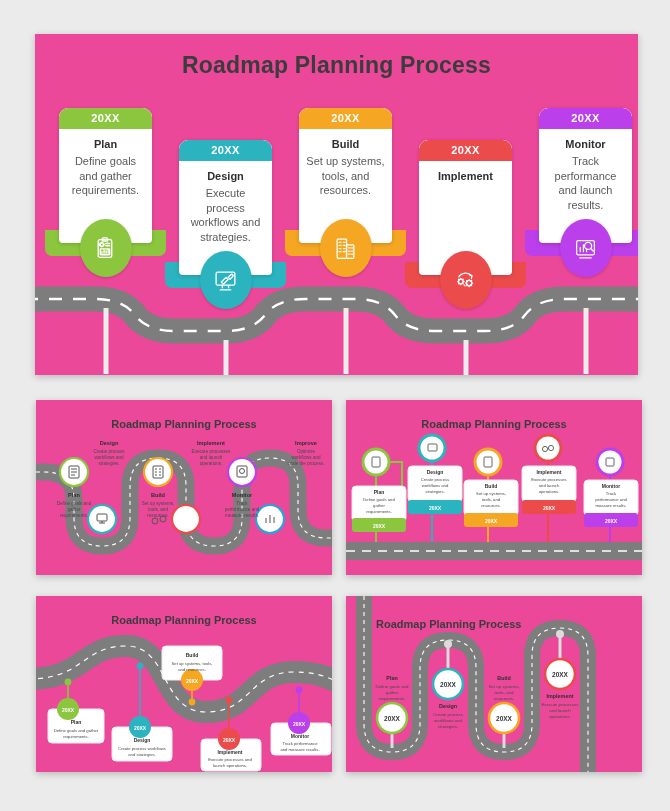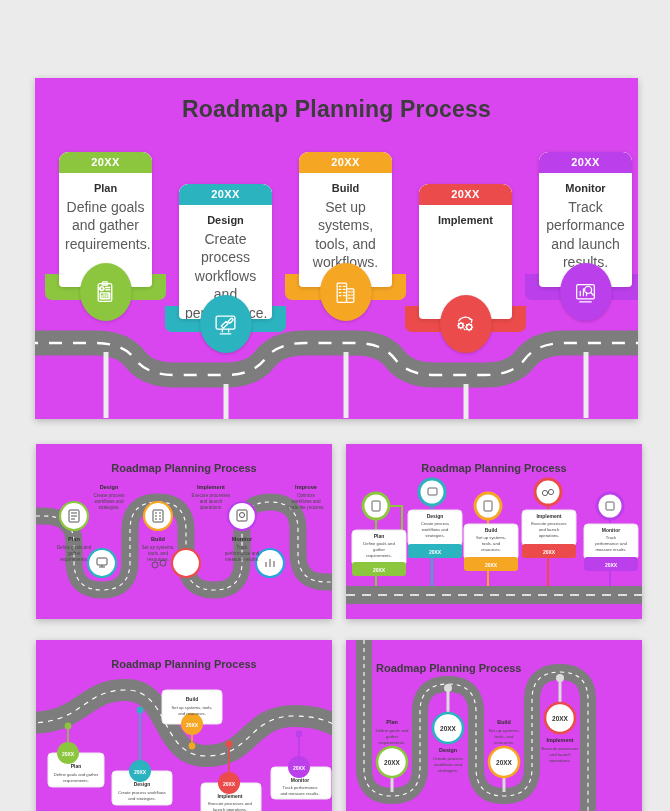--- a/index.html
+++ b/index.html
@@ -7,24 +7,23 @@
     width:670px;height:811px;
     background:#ebebeb;
     font-family:"Liberation Sans", sans-serif;
     overflow:hidden;
     position:relative;
   }
 
   
   .slide{
     position:absolute;
-    background:#d946ef;
+    background:#ec4899;
     box-shadow:0 2px 7px rgba(0,0,0,.22);
     overflow:hidden;
-    margin-top:44px;
   }
 
   
   #main-slide{ left:35px; top:34px; width:603px; height:341px; }
 
   .main-title{
     position:absolute;left:0;top:18px;width:100%;
     text-align:center;
     font-size:23px;font-weight:bold;color:#3c3c3c;
     letter-spacing:.2px;
@@ -43,21 +42,21 @@
     overflow:hidden;
     height:135px;
   }
   .stage .year{
     height:21px;line-height:21px;text-align:center;
     color:#fff;font-weight:bold;font-size:11px;letter-spacing:.4px;
     border-radius:9px 9px 0 0;
   }
   .stage .body{padding:9px 6px 0 6px;text-align:center;}
   .stage .stitle{font-size:11px;font-weight:bold;color:#2f2f2f;margin-bottom:4px;}
-  .stage .sdesc{font-size:14px;color:#5a5a5a;line-height:1.32;}
+  .stage .sdesc{font-size:11px;color:#5a5a5a;line-height:1.32;}
 
   
   .ribbon{
     position:absolute;left:-14px;width:121px;height:26px;
     border-radius:0 0 7px 7px;
   }
   
   .circ{
     position:absolute;left:50%;transform:translateX(-50%);
     width:52px;height:58px;border-radius:50%;
@@ -128,41 +127,41 @@
     </div>
   </div>
 
   <div class="stage" id="stage-1" style="left:144px;top:106px;">
     <div class="stem" style="top:200px;height:66px;"></div>
     <div class="ribbon" style="top:122px;background:#2BB3C0;"></div>
     <div class="card">
       <div class="year" style="background:#2BB3C0;">20XX</div>
       <div class="body">
         <div class="stitle">Design</div>
-        <div class="sdesc">Create process workflows and performance.</div>
+        <div class="sdesc">Execute process workflows and strategies.</div>
       </div>
     </div>
     <div class="circ" style="top:111px;background:#2BB3C0;">
       <svg viewBox="0 0 24 24" fill="none" stroke="#fff" stroke-width="1.3" stroke-linecap="round" stroke-linejoin="round">
         <rect x="3" y="4" width="18" height="12.5" rx="1.4"></rect>
         <path d="M9 16.5v2.5M15 16.5v2.5M7 21h10"></path>
         <path d="M8 13.5l4.5-4.5 2 2L10 15.5z"></path>
         <path d="M14.5 9l2.6-2.6a1.2 1.2 0 0 1 1.8 1.8L16.3 10.8z"></path>
       </svg>
     </div>
   </div>
 
   <div class="stage" id="stage-2" style="left:264px;top:74px;">
     <div class="stem" style="top:200px;height:66px;"></div>
     <div class="ribbon" style="top:122px;background:#F5A623;"></div>
     <div class="card">
       <div class="year" style="background:#F5A623;">20XX</div>
       <div class="body">
         <div class="stitle">Build</div>
-        <div class="sdesc">Set up systems, tools, and workflows.</div>
+        <div class="sdesc">Set up systems, tools, and resources.</div>
       </div>
     </div>
     <div class="circ" style="top:111px;background:#F5A623;">
       <svg viewBox="0 0 24 24" fill="none" stroke="#fff" stroke-width="1.2" stroke-linecap="round" stroke-linejoin="round">
         <rect x="4" y="3" width="9" height="18.5" rx=".8"></rect>
         <rect x="13" y="8.5" width="7" height="13" rx=".8"></rect>
         <path d="M6 6h1.6M10 6h1.6M6 9h1.6M10 9h1.6M6 12h1.6M10 12h1.6M6 15h1.6M10 15h1.6"></path>
         <path d="M15 11.5h1.4M18 11.5h.6M15 14.5h1.4M18 14.5h.6M15 17.5h1.4M18 17.5h.6"></path>
       </svg>
     </div>

